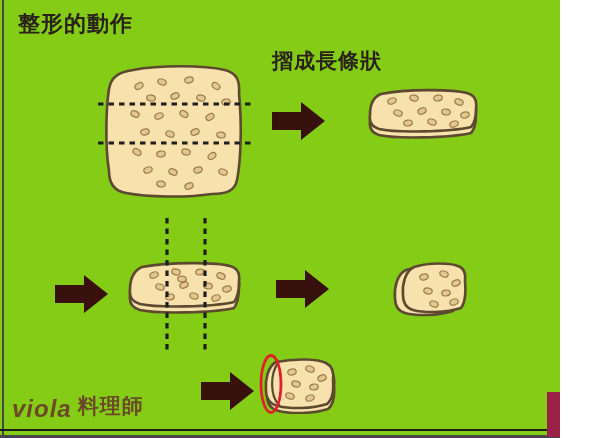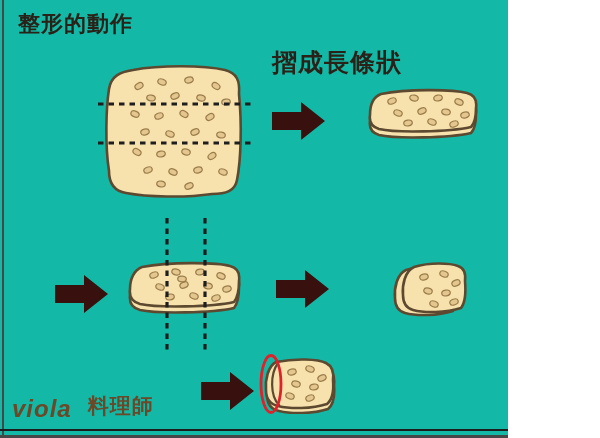--- a/index.html
+++ b/index.html
@@ -1,41 +1,41 @@
 <!DOCTYPE html>
 <html><head>
 <meta charset="utf-8">
 <style>
   html,body{margin:0;padding:0;background:#fff;}
   .canvas{
-    position:relative;width:508px;height:438px;background:#14b8a6;
+    position:relative;width:560px;height:438px;background:#84cc16;
     overflow:hidden;font-family:"Liberation Sans",sans-serif;
   }
   .cjk{color:#2a2218;font-weight:800;letter-spacing:1px;line-height:1.1;}
   .page-title{position:absolute;left:18px;top:12px;font-size:22px;}
-  .step1-label{position:absolute;left:272px;top:49px;font-size:25px;}
+  .step1-label{position:absolute;left:272px;top:49px;font-size:21px;}
   .step2-label{position:absolute;left:384px;top:222px;font-size:21px;}
   .step3-label{position:absolute;left:342px;top:373px;font-size:21px;}
   .art{position:absolute;z-index:1;}
   .dough{fill:#f7e1ac;stroke:#5c4930;stroke-width:2.6;stroke-linejoin:round;}
   .seed{fill:#e3c78f;stroke:#9a7c4a;stroke-width:1.2;}
   .capline{fill:none;stroke:#5c4930;stroke-width:2.2;stroke-linecap:round;}
   .arrow-shape{fill:#38110f;}
   .overlay{position:absolute;left:0;top:0;z-index:5;pointer-events:none;}
   .guide{stroke:#1e1e1e;stroke-width:3.2;stroke-dasharray:5.5,5;fill:none;}
   .highlight-ellipse{fill:none;stroke:#e2202a;stroke-width:2.8;}
   .frame-left{position:absolute;left:2px;top:0;width:2px;height:438px;background:#474747;z-index:4;}
   .frame-right{position:absolute;left:596px;top:0;width:2px;height:438px;background:#474747;z-index:4;}
   .rule-bottom{position:absolute;left:0;top:429px;width:600px;height:2px;background:#1c1c1c;z-index:4;}
   .frame-bottom{position:absolute;left:0;top:435px;width:600px;height:3px;background:#474747;z-index:4;}
   .brand{position:absolute;left:12px;top:394px;z-index:3;white-space:nowrap;}
   .brand-name{font-family:Liberation Sans, sans-serif;font-style:italic;font-weight:bold;
     font-size:24px;color:#6b4827;letter-spacing:1px;}
   .brand-role{font-family:"Liberation Sans",sans-serif;font-weight:800;
-    font-size:21px;color:#6b4827;margin-left:16px;vertical-align:4px;}
+    font-size:21px;color:#6b4827;margin-left:6px;vertical-align:4px;}
   .page-badge{
     position:absolute;left:547px;top:392px;width:53px;height:45px;background:#9c2148;
     z-index:6;display:flex;align-items:center;justify-content:center;
     color:#ffffff;font-size:30px;font-weight:600;font-family:"Liberation Sans",sans-serif;
   }
 </style>
 </head>
 <body>
 
 <div class="canvas">

